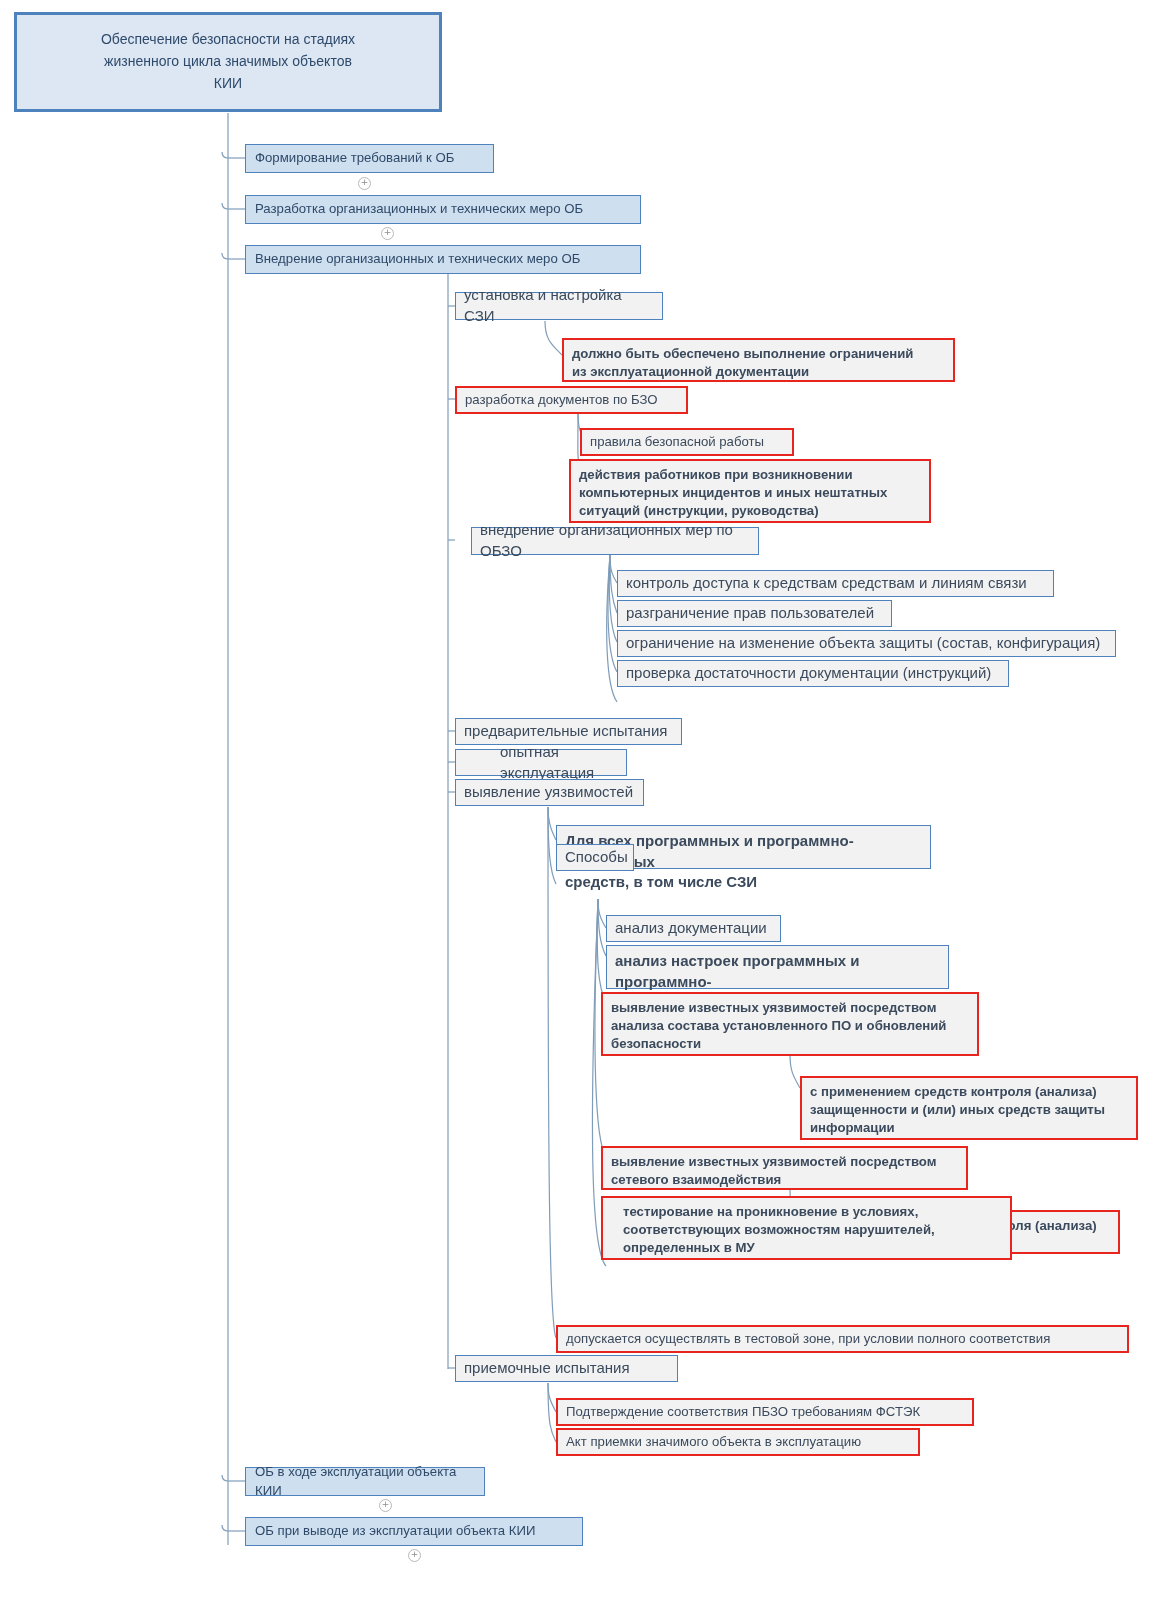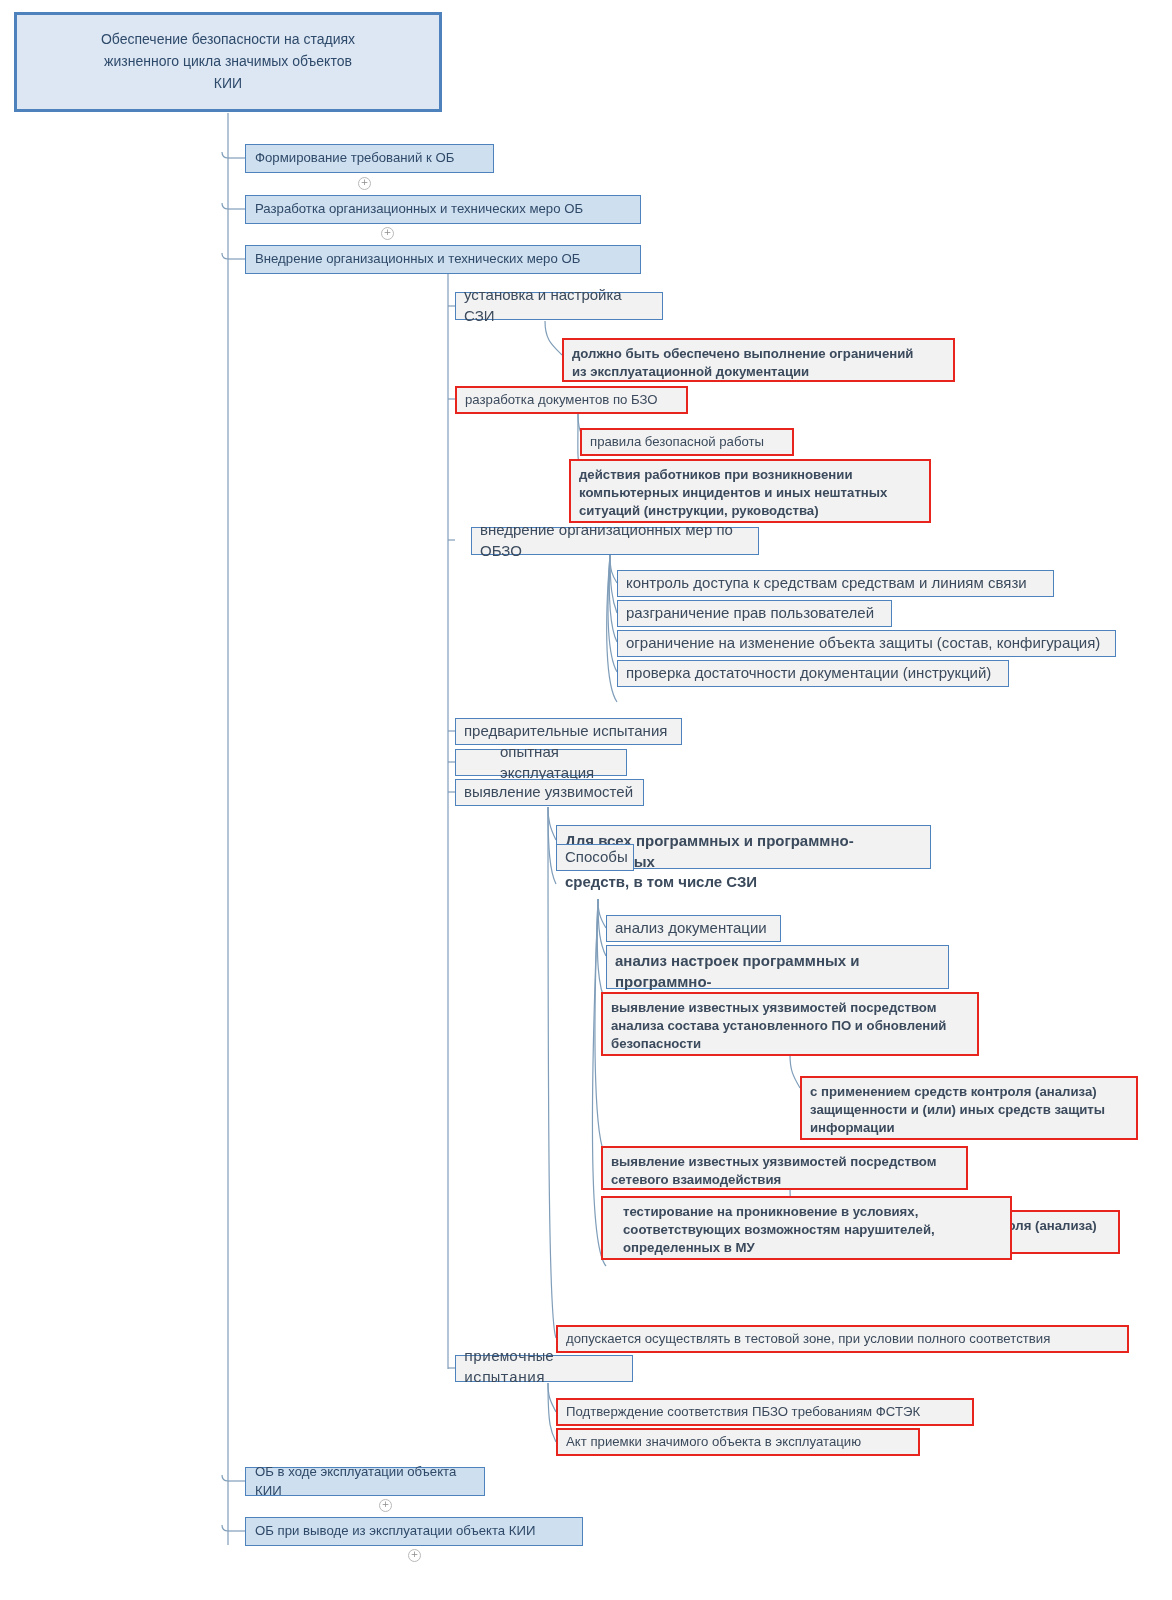--- a/index.html
+++ b/index.html
@@ -268,21 +268,21 @@
   </div>
   <div class="node red multi" style="left:601px;top:1196px;width:411px;height:64px;padding-left:20px;">
     <span class="txt">тестирование на проникновение в условиях,
 соответствующих возможностям нарушителей,
 определенных в МУ</span>
   </div>
   <div class="node red" style="left:556px;top:1325px;width:573px;height:28px;">
     <span class="txt">допускается осуществлять в тестовой зоне, при условии полного соответствия</span>
   </div>
 
-  <div class="node blue" style="left:455px;top:1355px;width:178px;height:27px;font-family:Liberation Mono, monospace;">
+  <div class="node blue" style="left:455px;top:1355px;width:223px;height:27px;">
     <span class="txt">приемочные испытания</span>
   </div>
   <div class="node red" style="left:556px;top:1398px;width:418px;height:28px;">
     <span class="txt">Подтверждение соответствия ПБЗО требованиям ФСТЭК</span>
   </div>
   <div class="node red" style="left:556px;top:1428px;width:364px;height:28px;">
     <span class="txt">Акт приемки значимого объекта в эксплуатацию</span>
   </div>
 
 </div>

